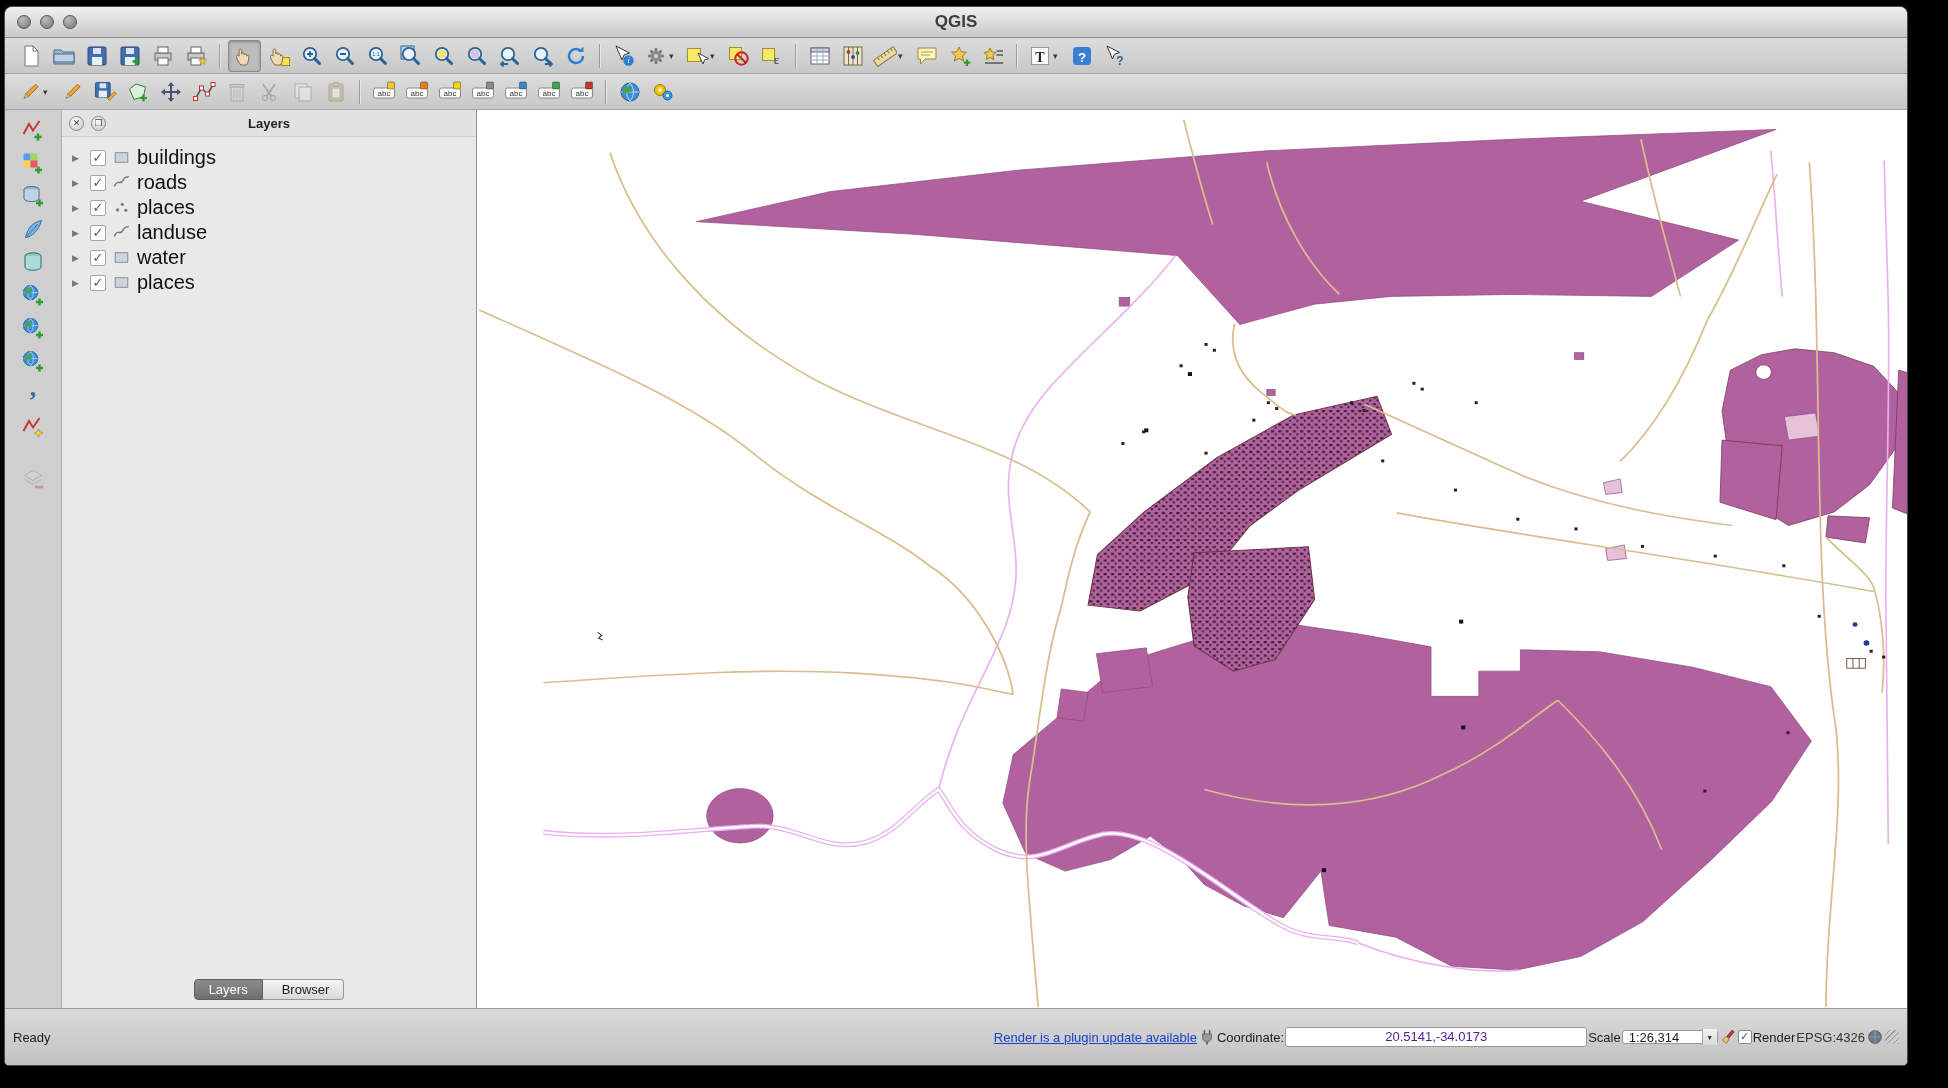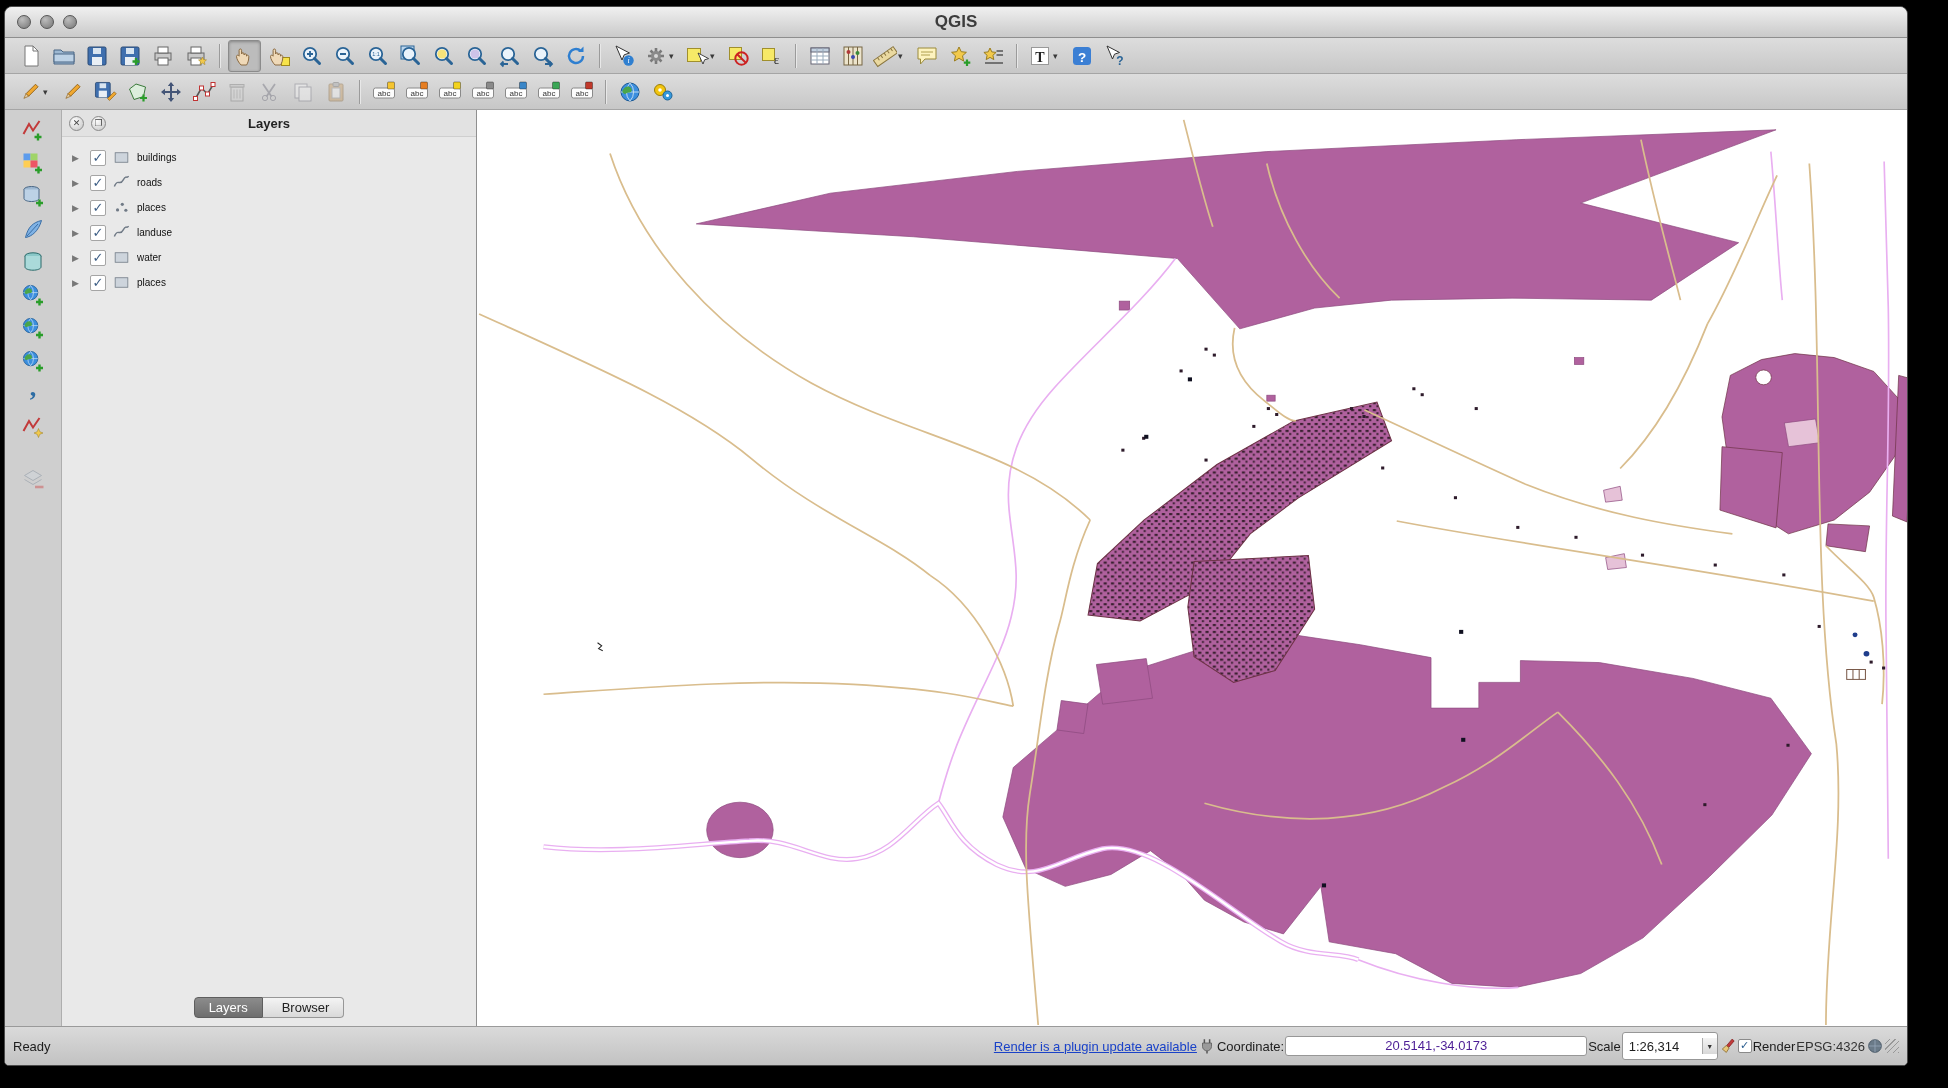--- a/index.html
+++ b/index.html
@@ -34,36 +34,36 @@
   .panel-header{height:26px;flex:0 0 26px;display:flex;align-items:center;position:relative;background:#e2e2e2;border-bottom:1px solid #cfcfcf;}
   .panel-btn{width:15px;height:15px;border-radius:50%;background:radial-gradient(circle at 35% 30%,#fdfdfd,#c4c4c4);
     border:1px solid #8a8a8a;box-sizing:border-box;font-size:9px;line-height:13px;text-align:center;color:#444;margin-left:7px;}
   .panel-title{position:absolute;left:0;right:0;text-align:center;font-size:13px;font-weight:bold;color:#222;}
   .panel-body{flex:1;padding-top:8px;overflow:hidden;}
   .layer-row{height:25px;display:flex;align-items:center;padding-left:10px;gap:6px;}
   .expander{width:12px;font-size:9px;color:#777;}
   .cbx{width:16px;height:16px;background:#fff;border:1px solid #a5a5a5;border-radius:2px;box-sizing:border-box;
     font-size:13px;line-height:13px;text-align:center;color:#3c5d85;font-weight:bold;}
   .swatch{width:19px;height:19px;}
-  .layer-label{font-size:10px;color:#101010;}
+  .layer-label{font-size:20px;color:#101010;}
   .panel-tabs{height:30px;flex:0 0 30px;display:flex;justify-content:center;align-items:center;gap:0;padding-bottom:4px;}
   .ptab{font-size:13px;padding:2px 14px;border:1px solid #979797;background:linear-gradient(#f4f4f4,#d9d9d9);color:#222;}
   .ptab:first-child{border-radius:4px 0 0 4px;}
   .ptab:last-child{border-radius:0 4px 4px 0;border-left:none;padding-left:19px;}
   .ptab.active{background:linear-gradient(#8c8c8c,#6e6e6e);color:#fff;border-color:#5e5e5e;}
   .map-area{flex:1;background:#fff;position:relative;min-width:0;}
   .map-svg{position:absolute;inset:0;width:100%;height:100%;}
   
-  .statusbar{height:24px;flex:0 0 24px;display:flex;align-items:center;gap:1px;padding:7px 8px;
+  .statusbar{height:24px;flex:0 0 24px;display:flex;align-items:center;gap:1px;padding:16px 8px;
     background:linear-gradient(#dadada,#c2c2c2);border-top:1px solid #9a9a9a;font-size:13px;color:#1d1d1d;}
   .plugin-link{margin-left:auto;color:#1a42c8;text-decoration:underline;cursor:pointer;}
   .s-icon{width:18px;height:18px;flex:0 0 18px;}
   .coord-box{width:300px;height:18px;background:#fff;border:1px solid #979797;border-radius:3px;
     text-align:center;line-height:18px;font-size:13px;color:#4c1d95;}
-  .scale-combo{width:96px;height:28px;background:#fff;border:1px solid #979797;border-radius:3px;
+  .scale-combo{width:96px;height:14px;background:#fff;border:1px solid #979797;border-radius:3px;
     display:flex;align-items:center;justify-content:space-between;padding-left:6px;box-sizing:border-box;}
   .combo-arrow{width:14px;height:16px;border-left:1px solid #aaa;background:linear-gradient(#f4f4f4,#d8d8d8);
     font-size:7px;display:flex;align-items:center;justify-content:center;color:#333;}
   .status-cbx{width:14px;height:14px;background:#fff;border:1px solid #8a8a8a;border-radius:2px;box-sizing:border-box;
     font-size:11px;line-height:11px;text-align:center;color:#2a5d8f;font-weight:bold;}
   .grip{width:14px;height:14px;background:repeating-linear-gradient(135deg,transparent 0 3px,#989898 3px 4px);}
 </style>
 </head>
 <body>
 

